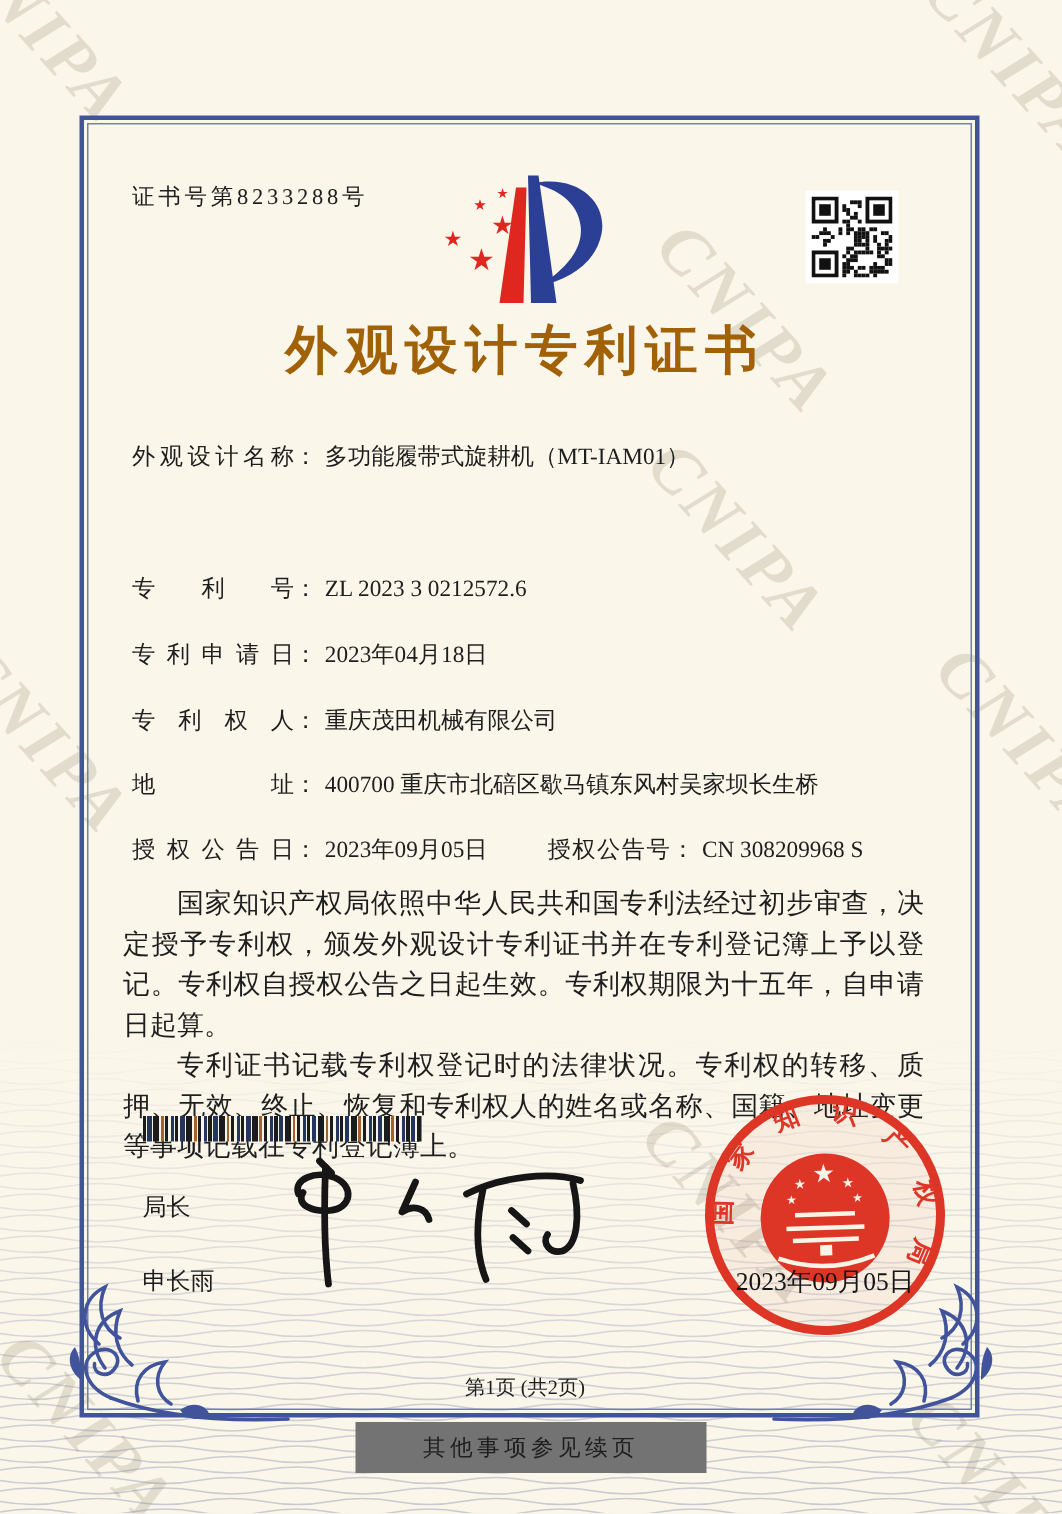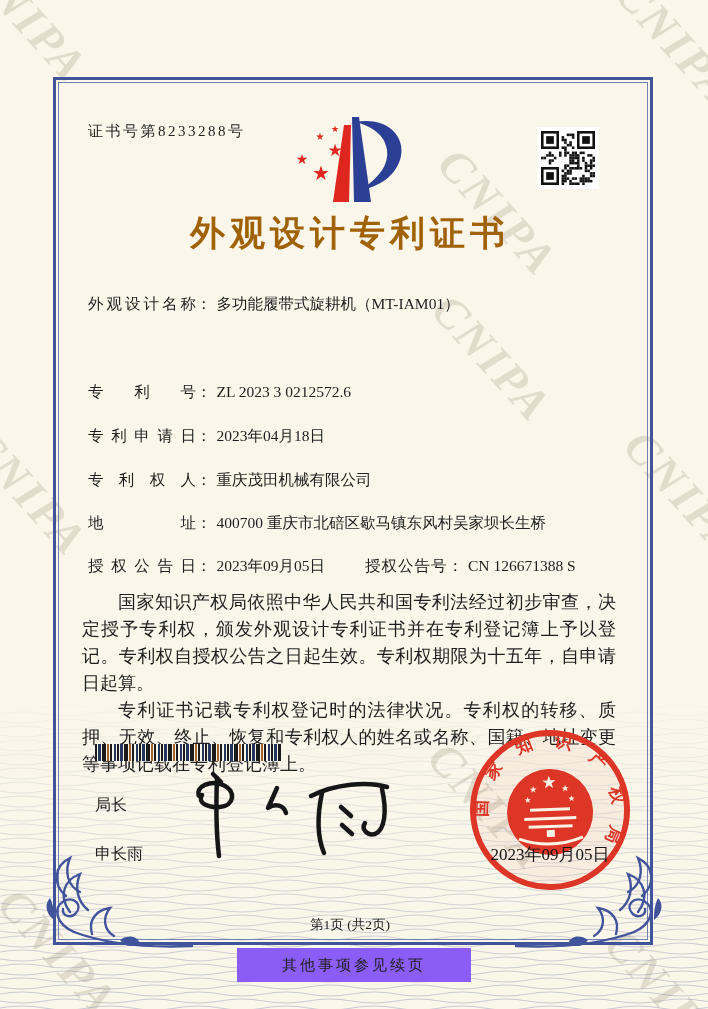--- a/index.html
+++ b/index.html
@@ -62,21 +62,21 @@
   .seal-date{position:absolute;left:460px;top:843px;width:180px;text-align:center;
              font-size:17px;color:#141414;z-index:5;}
 
   .flourish{position:absolute;z-index:4;}
   .flourish path{stroke:#41549b;fill:none;stroke-width:2.4;stroke-linecap:round;}
   .flourish .fill{fill:#41549b;stroke:none;}
   .fl-right{transform:scaleX(-1);}
 
   .page-footer{position:absolute;left:53px;top:916px;width:594px;text-align:center;
                font-size:13.5px;z-index:3;}
-  .cont-box{position:absolute;left:237px;top:948px;width:234px;height:34px;background:#8b5cf6;
+  .cont-box{position:absolute;left:237px;top:948px;width:234px;height:34px;background:#737373;
             z-index:4;display:flex;align-items:center;justify-content:center;
             font-size:15px;letter-spacing:3px;}
 </style>
 </head>
 <body>
 
 <div id="page">
 
   <div class="wm" style="left:28px;top:18px">CNIPA</div>
   <div class="wm" style="left:676px;top:42px">CNIPA</div>
@@ -290,21 +290,21 @@
     <div class="row" style="top:426px">
       <span class="flabel">专利申请日</span><span>：</span><span class="fvalue">2023年04月18日</span>
     </div>
     <div class="row" style="top:470px">
       <span class="flabel">专利权人</span><span>：</span><span class="fvalue">重庆茂田机械有限公司</span>
     </div>
     <div class="row" style="top:513px">
       <span class="flabel">地址</span><span>：</span><span class="fvalue">400700 重庆市北碚区歇马镇东风村吴家坝长生桥</span>
     </div>
     <div class="row" style="top:556px">
-      <span class="flabel">授权公告日</span><span>：</span><span class="fvalue">2023年09月05日</span><span class="flabel2">授权公告号</span><span>：</span><span class="fvalue">CN 126671388 S</span>
+      <span class="flabel">授权公告日</span><span>：</span><span class="fvalue">2023年09月05日</span><span class="flabel2">授权公告号</span><span>：</span><span class="fvalue">CN 308209968 S</span>
     </div>
 
     <div class="paras">
       <p>国家知识产权局依照中华人民共和国专利法经过初步审查，决定授予专利权，颁发外观设计专利证书并在专利登记簿上予以登记。专利权自授权公告之日起生效。专利权期限为十五年，自申请日起算。</p>
       <p>专利证书记载专利权登记时的法律状况。专利权的转移、质押、无效、终止、恢复和专利权人的姓名或名称、国籍、地址变更等事项记载在专利登记簿上。</p>
     </div>
 
     <div class="barcode"></div>
 
     <div class="sig-title">局长</div>

